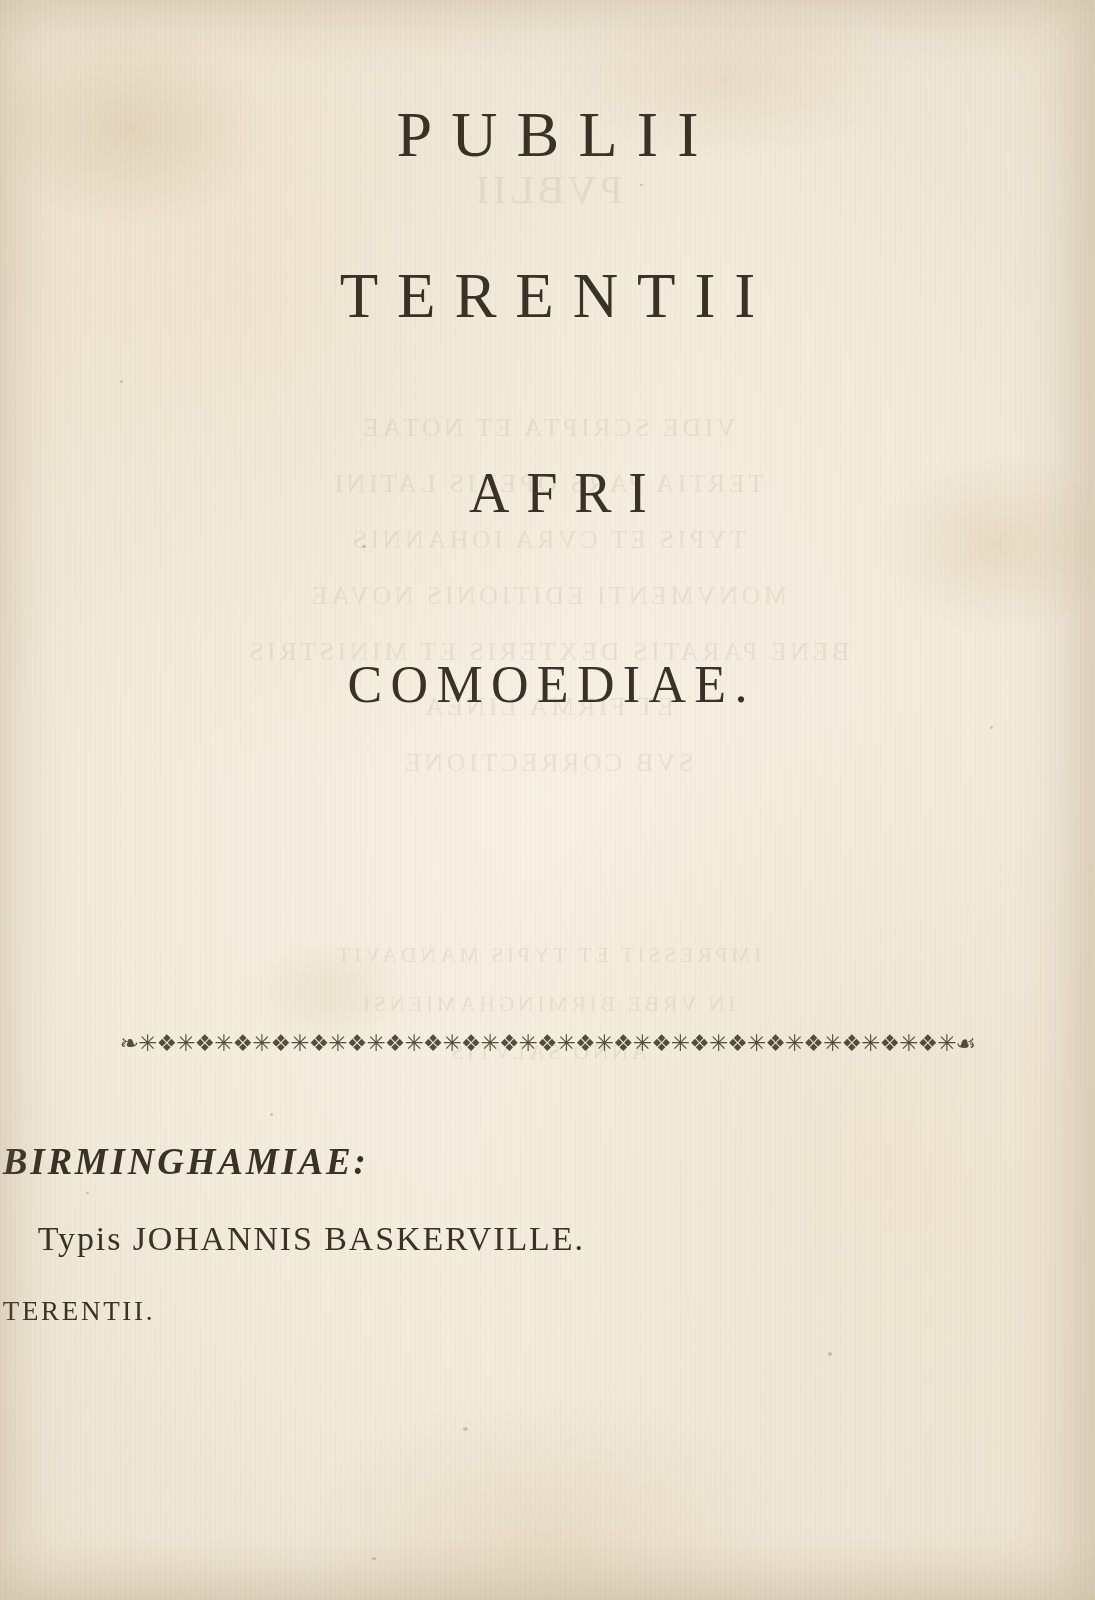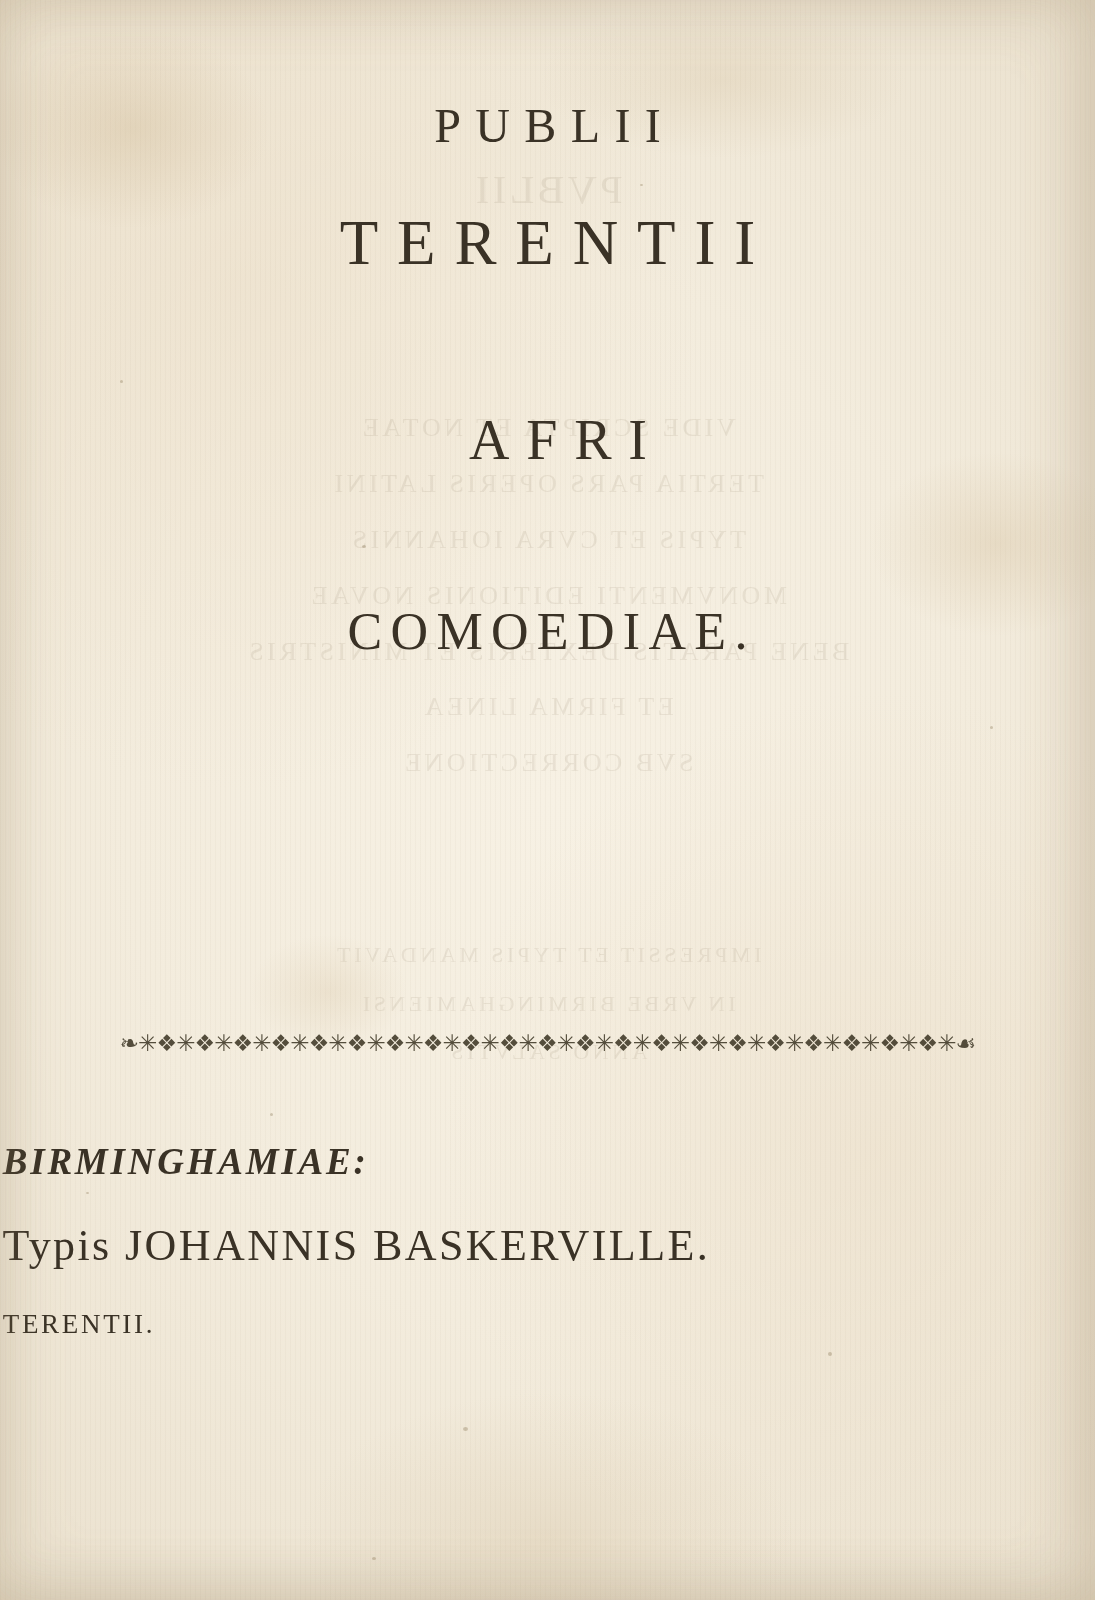--- a/index.html
+++ b/index.html
@@ -87,24 +87,24 @@
     top: 98px;
     text-align: center;
   }
   .line {
     color: #3a3226;
     font-family: "Liberation Serif", serif;
     font-weight: 400;
     text-rendering: optimizeLegibility;
   }
   .line-publii {
-    font-size: 48px;
+    font-size: 64px;
     letter-spacing: 0.30em;
     text-indent: 0.30em;
-    margin-bottom: 54px;
+    margin-bottom: 88px;
   }
   .line-terentii {
     font-size: 63px;
     letter-spacing: 0.30em;
     text-indent: 0.30em;
     margin-bottom: 128px;
     text-align: center;
   }
   .line-afri {
     font-size: 56px;
@@ -152,24 +152,25 @@
     font-style: italic;
     font-weight: 700;
     font-size: 37px;
     letter-spacing: 0.075em;
     text-indent: 0.075em;
     margin-bottom: 37px;
   }
   .imprint-printer {
     color: #3a3226;
     font-family: "Liberation Serif", serif;
-    font-size: 44px;
+    font-size: 34px;
     letter-spacing: 0.055em;
     text-indent: 0.055em;
     margin-bottom: 38px;
+    padding-left: 36px;
   }
   .imprint-year {
     color: #3a3226;
     font-family: "Liberation Serif", serif;
     font-size: 27px;
     letter-spacing: 0.10em;
     text-indent: 0.10em;
   }
 
   

